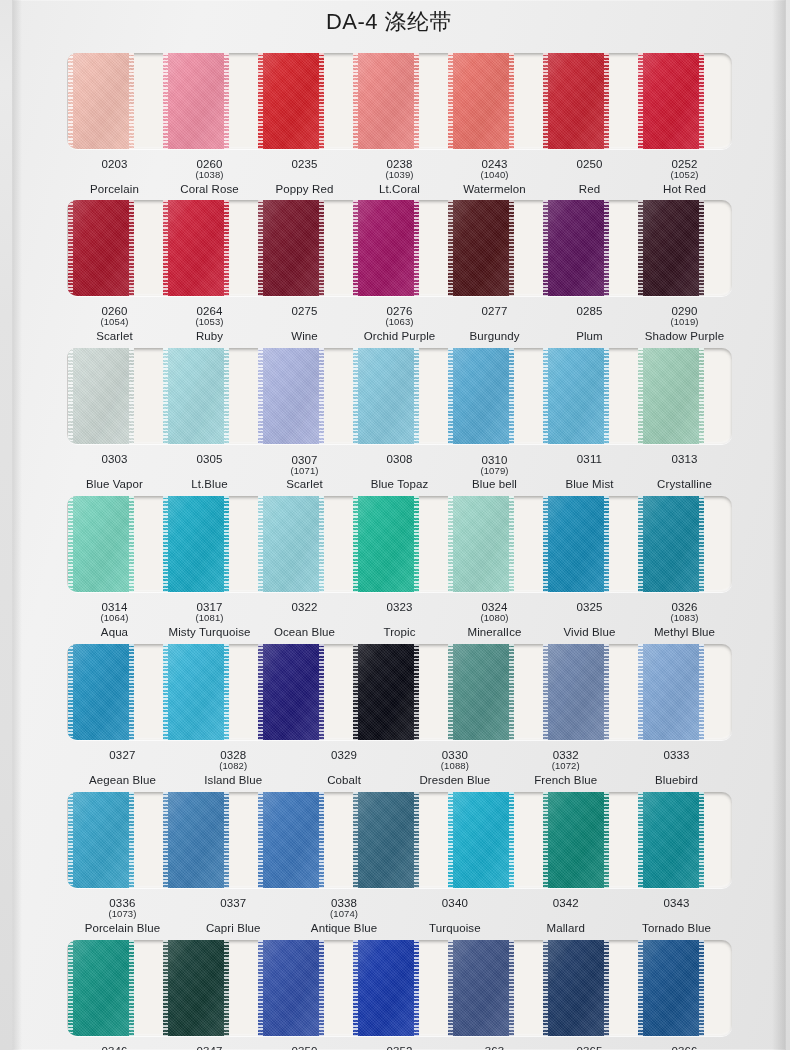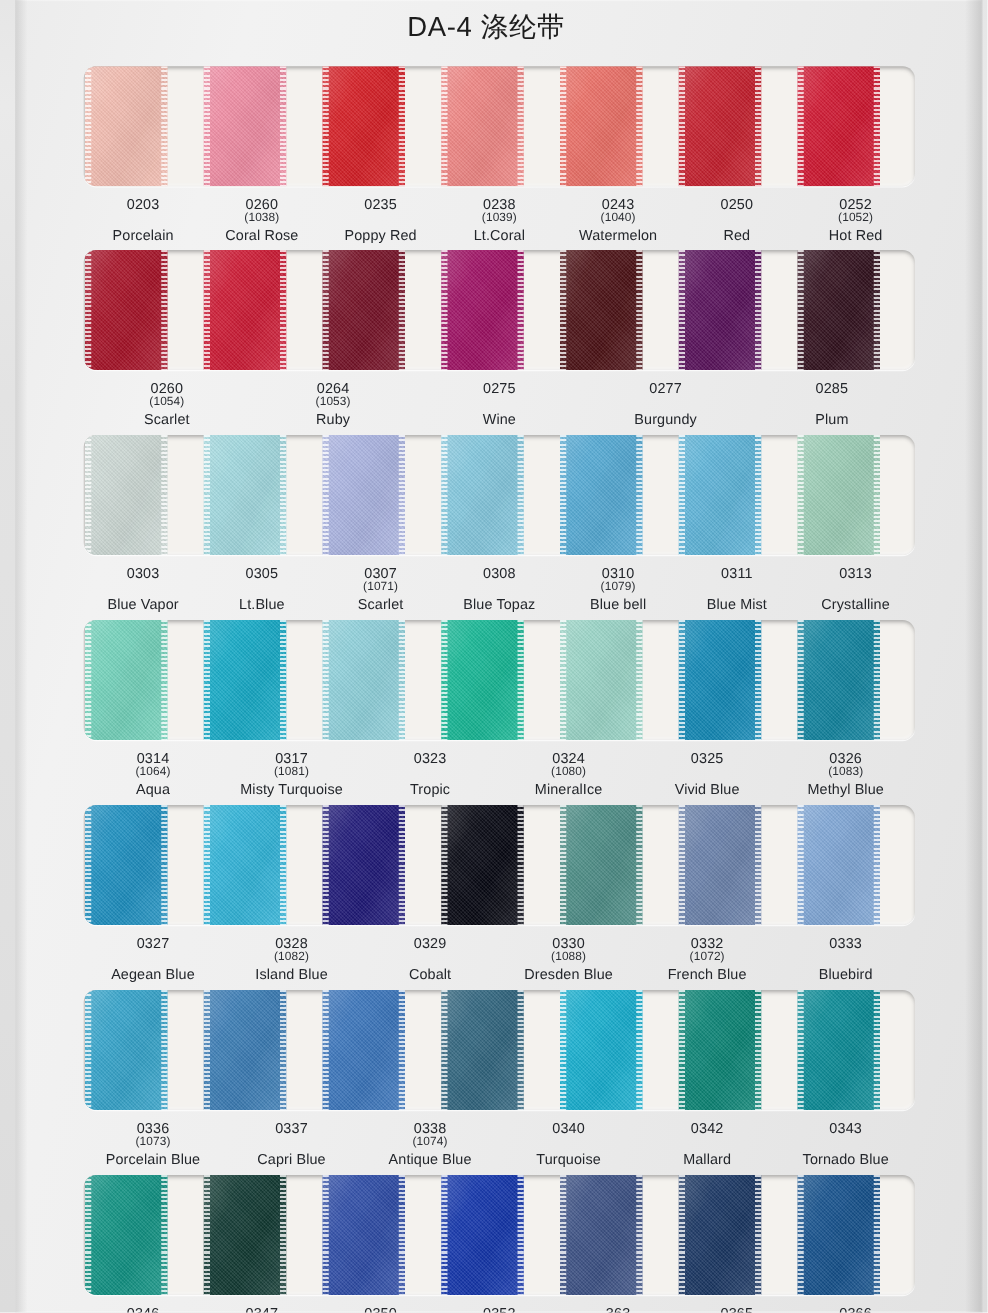--- a/index.html
+++ b/index.html
@@ -227,27 +227,37 @@
           </div>
           <div class="label">
             <span class="code">0264</span>
             <span class="alt">(1053)</span>
             <span class="name">Ruby</span>
           </div>
           <div class="label noalt">
             <span class="code">0275</span>
             <span class="name">Wine</span>
           </div>
+          <div class="label">
+            <span class="code">0276</span>
+            <span class="alt">(1063)</span>
+            <span class="name">Orchid Purple</span>
+          </div>
           <div class="label noalt">
             <span class="code">0277</span>
             <span class="name">Burgundy</span>
           </div>
           <div class="label noalt">
             <span class="code">0285</span>
             <span class="name">Plum</span>
+          </div>
+          <div class="label">
+            <span class="code">0290</span>
+            <span class="alt">(1019)</span>
+            <span class="name">Shadow Purple</span>
           </div>
         </div>
       </div>
       <div class="row" style="top: 348px;">
         <div class="window" style="height: 96px;">
           <div class="ribbon" title="0303 Blue Vapor" style="left: 1px; width: 66px; background: rgb(204, 216, 212);">
             <div class="face"></div>
             <div class="edge l"></div>
             <div class="edge r"></div>
           </div>
@@ -275,21 +285,21 @@
             <div class="face"></div>
             <div class="edge l"></div>
             <div class="edge r"></div>
           </div>
           <div class="ribbon" title="0313 Crystalline" style="left: 571px; width: 66px; background: rgb(156, 205, 182);">
             <div class="face"></div>
             <div class="edge l"></div>
             <div class="edge r"></div>
           </div>
         </div>
-        <div class="labels" style="top: 105px;">
+        <div class="labels" style="top: 105px; align-items: flex-end;">
           <div class="label noalt">
             <span class="code">0303</span>
             <span class="name">Blue Vapor</span>
           </div>
           <div class="label noalt">
             <span class="code">0305</span>
             <span class="name">Lt.Blue</span>
           </div>
           <div class="label">
             <span class="code">0307</span>
@@ -358,20 +368,24 @@
             <span class="code">0314</span>
             <span class="alt">(1064)</span>
             <span class="name">Aqua</span>
           </div>
           <div class="label">
             <span class="code">0317</span>
             <span class="alt">(1081)</span>
             <span class="name">Misty Turquoise</span>
           </div>
           <div class="label noalt">
+            <span class="code">0322</span>
+            <span class="name">Ocean Blue</span>
+          </div>
+          <div class="label noalt">
             <span class="code">0323</span>
             <span class="name">Tropic</span>
           </div>
           <div class="label">
             <span class="code">0324</span>
             <span class="alt">(1080)</span>
             <span class="name">MineralIce</span>
           </div>
           <div class="label noalt">
             <span class="code">0325</span>

